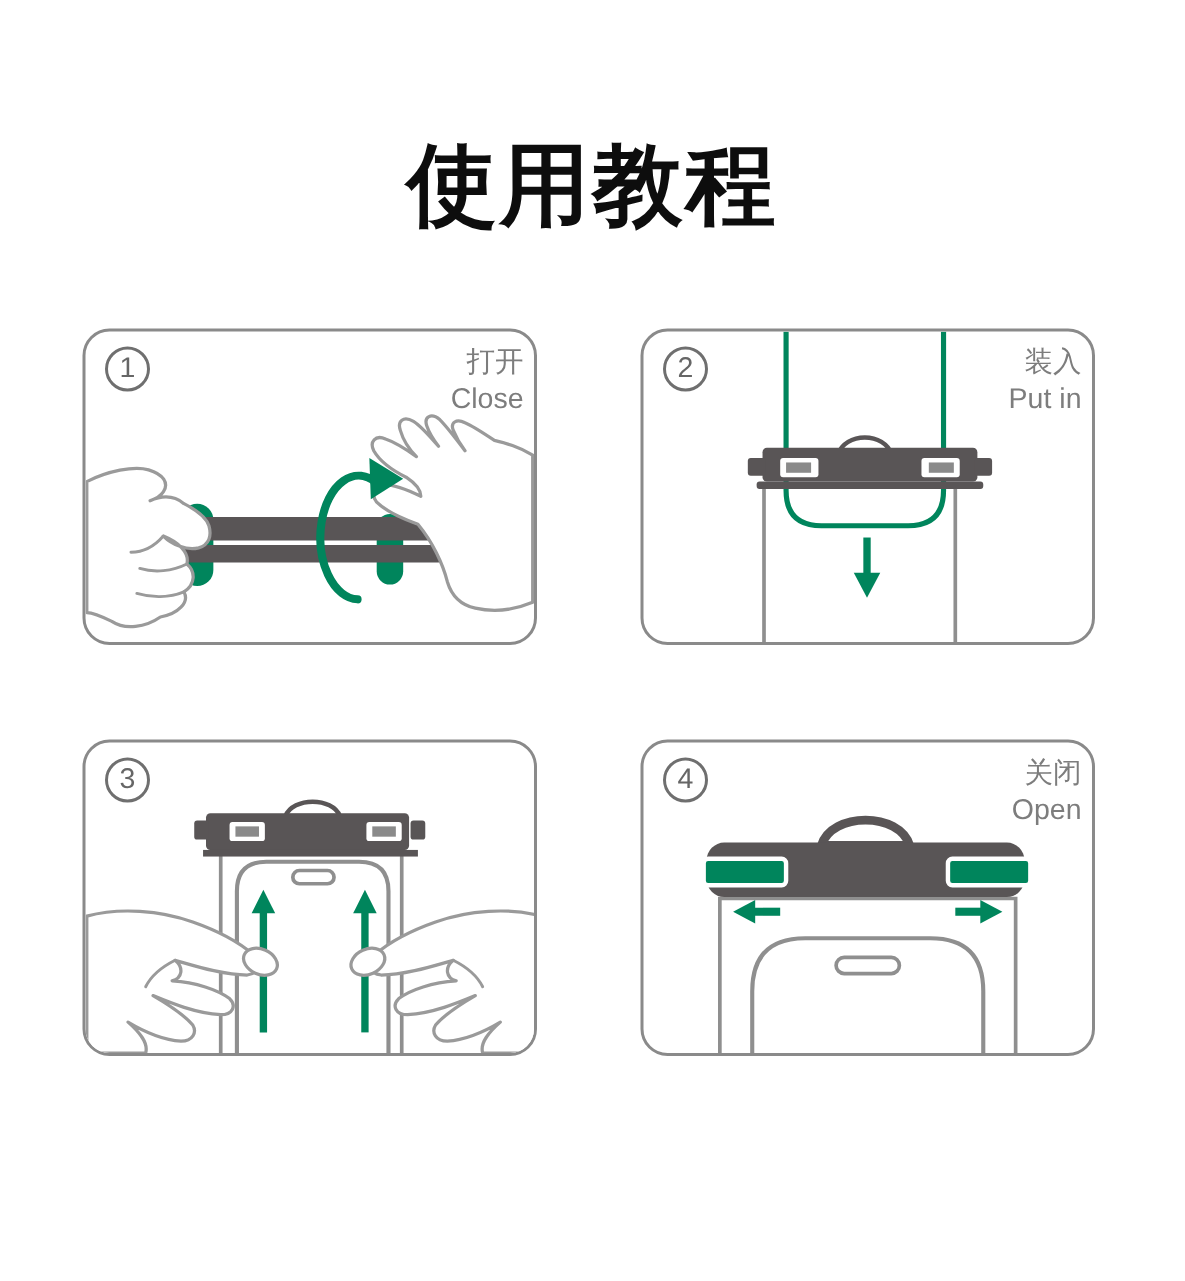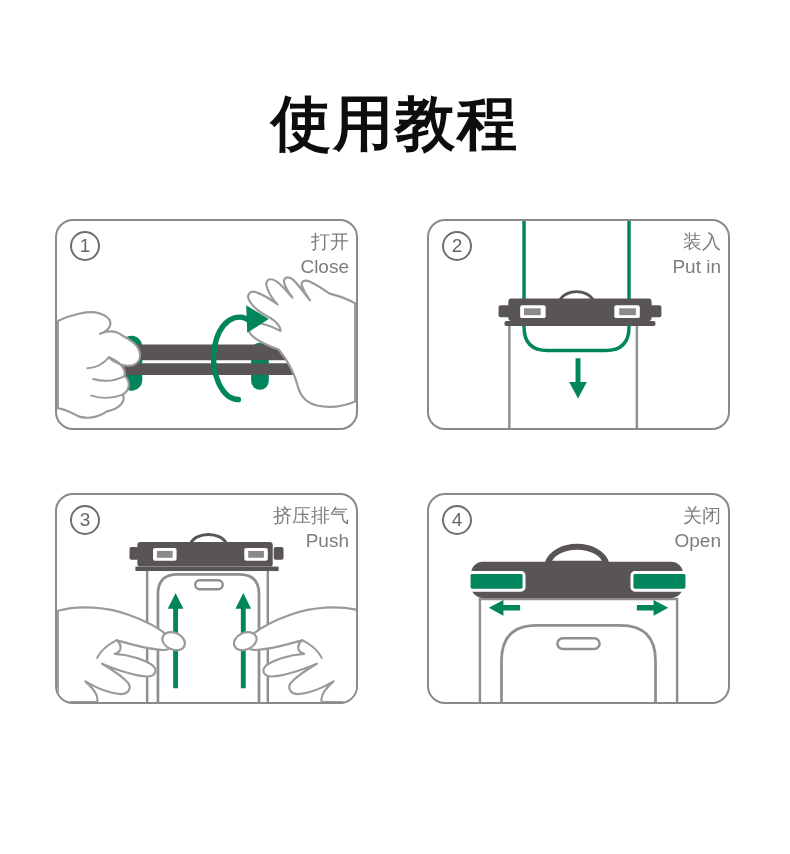--- a/index.html
+++ b/index.html
@@ -106,24 +106,20 @@
       </g>
       <g>
         <line x1="151" y1="140" x2="151" y2="166" stroke="#00855C" stroke-width="5"></line>
         <polygon points="142,164 151,181 160,164" fill="#00855C"></polygon>
       </g>
     </svg>
   </div>
 
   <div class="step-card">
     <div class="step-badge">3</div>
-    <div class="step-label">
-      <div>挤压排气</div>
-      <div>Push</div>
-    </div>
     <svg viewBox="0 0 303 211">
       <g>
         <path class="case-line" d="M91,74 L91,211"></path>
         <path class="case-line" d="M214,74 L214,211"></path>
       </g>
       <path class="phone-fill" d="M102,211 L102,101 Q102,81 122,81 L185,81 Q205,81 205,101 L205,211"></path>
       <rect x="140" y="87" width="28" height="9" rx="4.5" fill="#fff" stroke="#8f8f8f" stroke-width="2.5"></rect>
       <g>
         <path d="M135,50 C140,37 167,37 172,50 Z" fill="#fff" stroke="#595556" stroke-width="3" stroke-linejoin="round"></path>
         <rect x="81" y="48" width="138" height="25" rx="3" fill="#595556"></rect>

